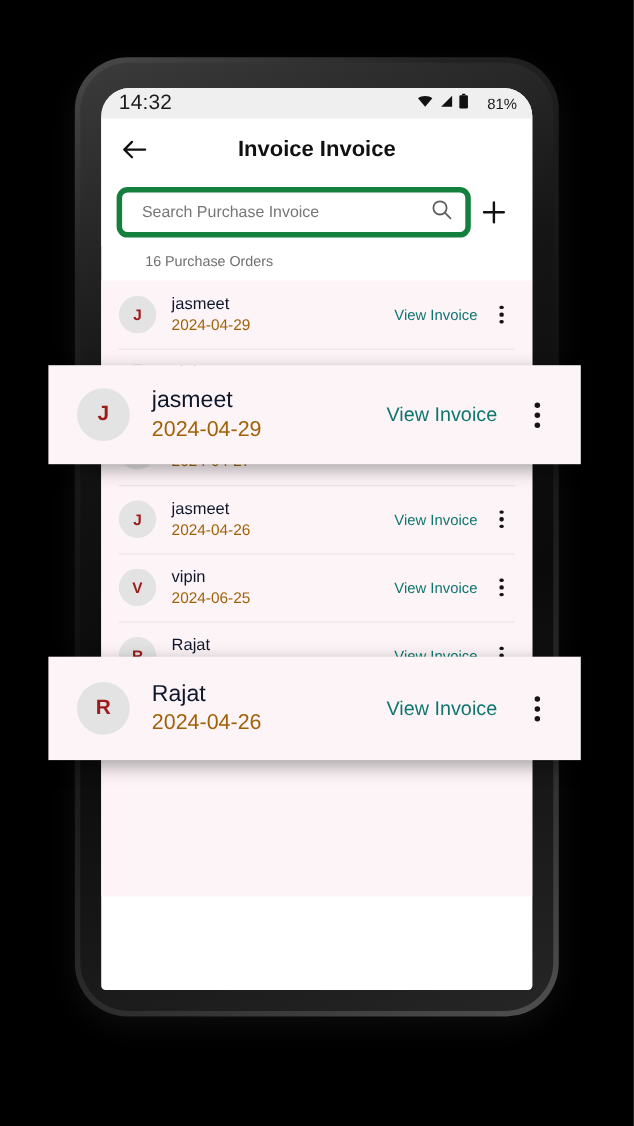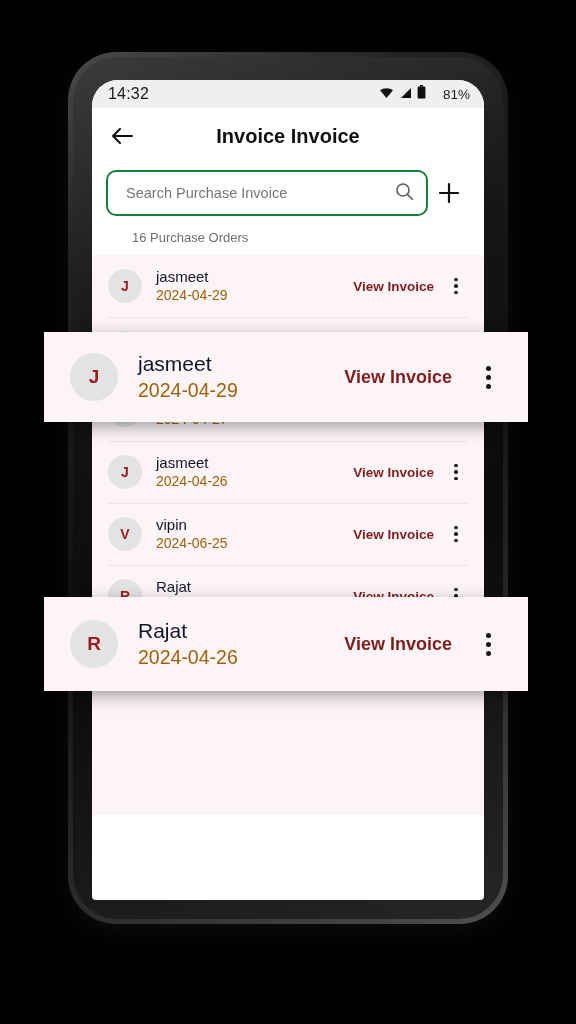--- a/index.html
+++ b/index.html
@@ -52,21 +52,21 @@
   #status-bar {
     height: 28px;
     background: #f0efef;
     display: flex;
     align-items: center;
     justify-content: space-between;
     padding: 0 14px 0 16px;
     box-sizing: border-box;
   }
   .status-time {
-    font-size: 16px;
+    font-size: 19px;
     color: #1b1b1b;
     letter-spacing: .2px;
   }
   .status-icons {
     display: flex;
     align-items: center;
     gap: 5px;
   }
   .status-battery-text {
     font-size: 13.5px;
@@ -106,21 +106,21 @@
   #search-row {
     display: flex;
     align-items: center;
     padding: 6px 14px 8px 14px;
     background: #ffffff;
     box-sizing: border-box;
   }
   #search-field {
     flex: 1;
     height: 46px;
-    border: 2px solid #15803d;
+    border: 5px solid #15803d;
     border-radius: 10px;
     display: flex;
     align-items: center;
     padding: 0 12px 0 16px;
     box-sizing: border-box;
     background: #ffffff;
   }
   #search-input {
     flex: 1;
     border: none;
@@ -195,22 +195,22 @@
     color: #0f172a;
     line-height: 19px;
   }
   .row-date {
     font-size: 14px;
     color: #a16207;
     line-height: 19px;
   }
   .view-invoice {
     font-size: 13.5px;
-    font-weight: bold;
-    color: #7f1d1d;
+    font-weight: normal;
+    color: #0f766e;
     white-space: nowrap;
     cursor: pointer;
   }
   .kebab {
     width: 28px;
     display: flex;
     flex-direction: column;
     align-items: center;
     justify-content: center;
     gap: 3px;

